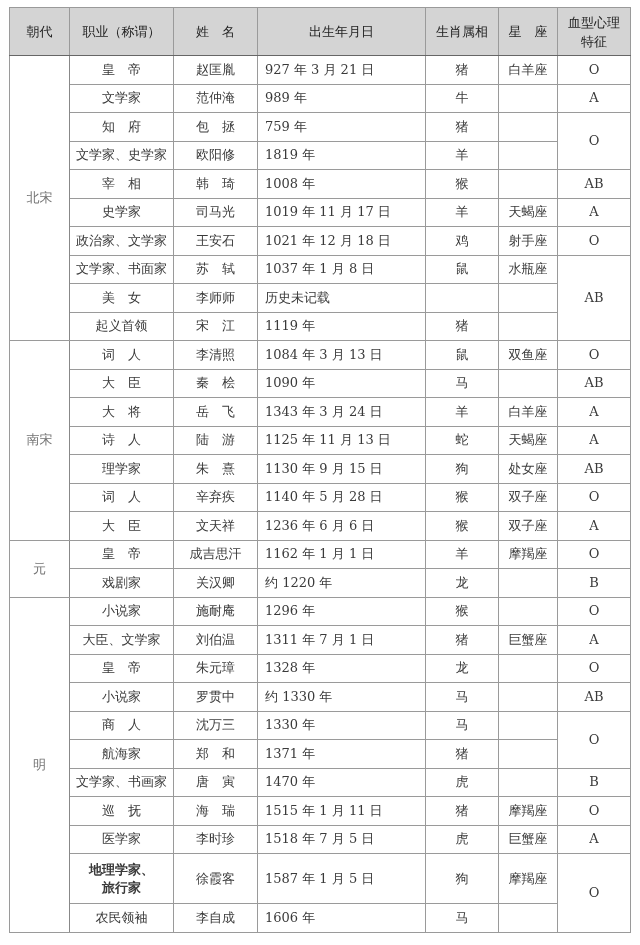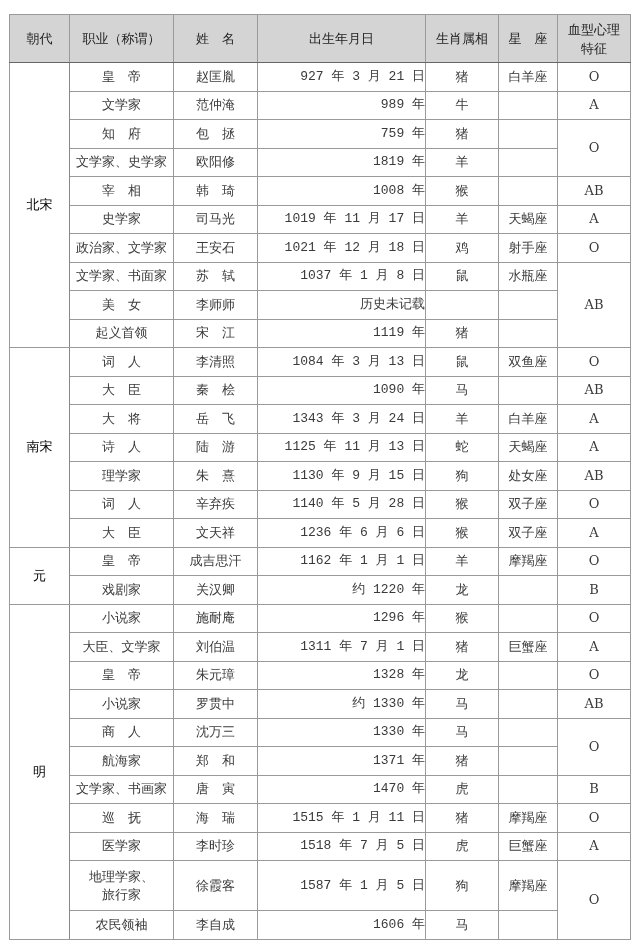--- a/index.html
+++ b/index.html
@@ -1,35 +1,35 @@
 <!DOCTYPE html>
 <html><head>
   <meta charset="utf-8">
   <style>
     html, body { margin: 0; padding: 0; background: #ffffff; }
     body { width: 640px; height: 945px; position: relative; overflow: hidden;
       font-family: "DejaVu Serif", "Liberation Serif", serif; color: #333; }
     table.main {
-      position: absolute; left: 9px; top: 14px;
+      position: absolute; left: 9px; top: 7px;
       width: 621px; border-collapse: collapse; table-layout: fixed;
       border: 1.5px solid #555;
     }
     table.main td, table.main th {
       border: 1px solid #9a9a9a; padding: 0; text-align: center; vertical-align: middle;
       font-size: 13px; line-height: 16px; font-weight: normal; overflow: hidden; white-space: nowrap;
     }
     table.main thead th {
       background: #d4d4d4; height: 47px; font-family: "DejaVu Sans", "Liberation Sans", sans-serif;
       font-size: 13px; color: #222; border-bottom: 1.5px solid #666;
     }
     table.main thead th.wrap { white-space: normal; line-height: 19px; }
     table.main tbody td { height: 27.5px; color: #3a3a3a; }
-    table.main tbody td.date { text-align: right; padding-left: 7px; font-family: Liberation Mono, monospace; }
-    table.main tbody td.dyn { font-family: "DejaVu Sans", "Liberation Sans", sans-serif; font-size: 13px; color: #000000; border-right: 1px solid #888; }
-    table.main tbody td.wrap2 { white-space: normal; line-height: 18px; }
+    table.main tbody td.date { text-align: left; padding-left: 7px; }
+    table.main tbody td.dyn { font-family: "DejaVu Sans", "Liberation Sans", sans-serif; font-size: 13px; color: #737373; border-right: 1px solid #888; }
+    table.main tbody td.wrap2 { white-space: normal; line-height: 18px; font-weight: bold; }
     table.main tbody tr.dyn-start td { border-top: 1.5px solid #666; }
     table.main tbody td.dbl { height: 49px; }
   </style>
 </head>
 <body>
 
 <table class="main">
   <colgroup>
     <col style="width:60px">
     <col style="width:104px">

